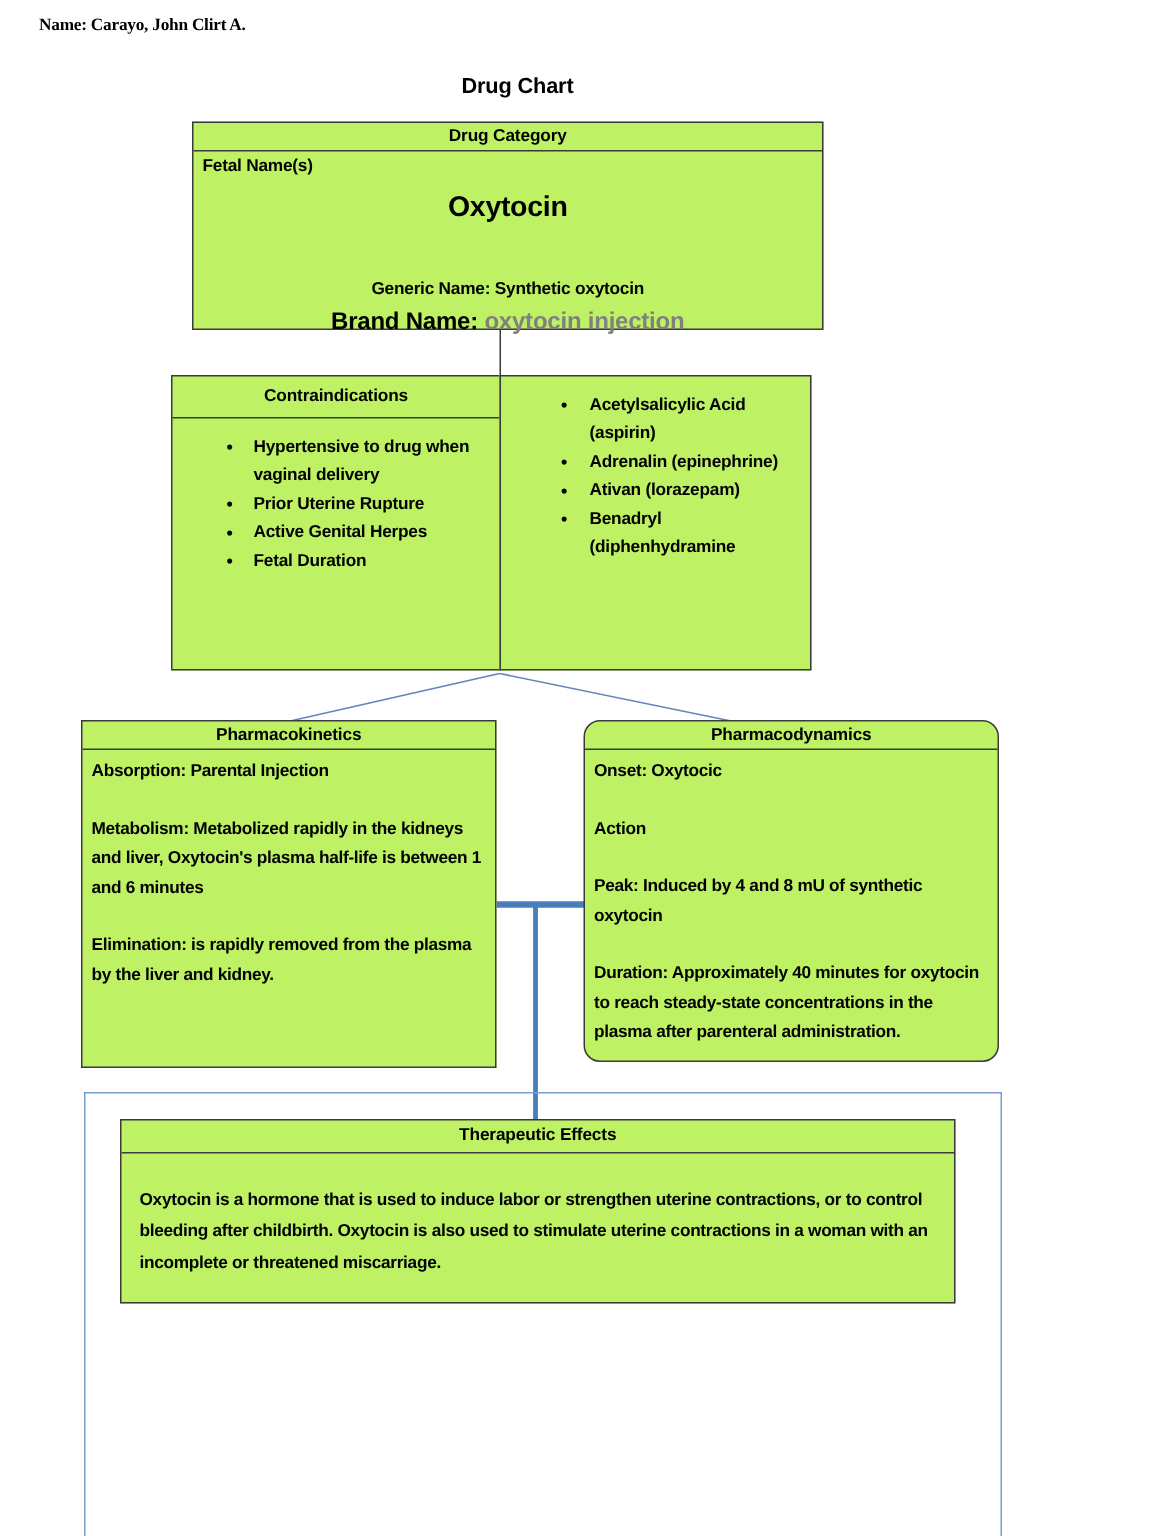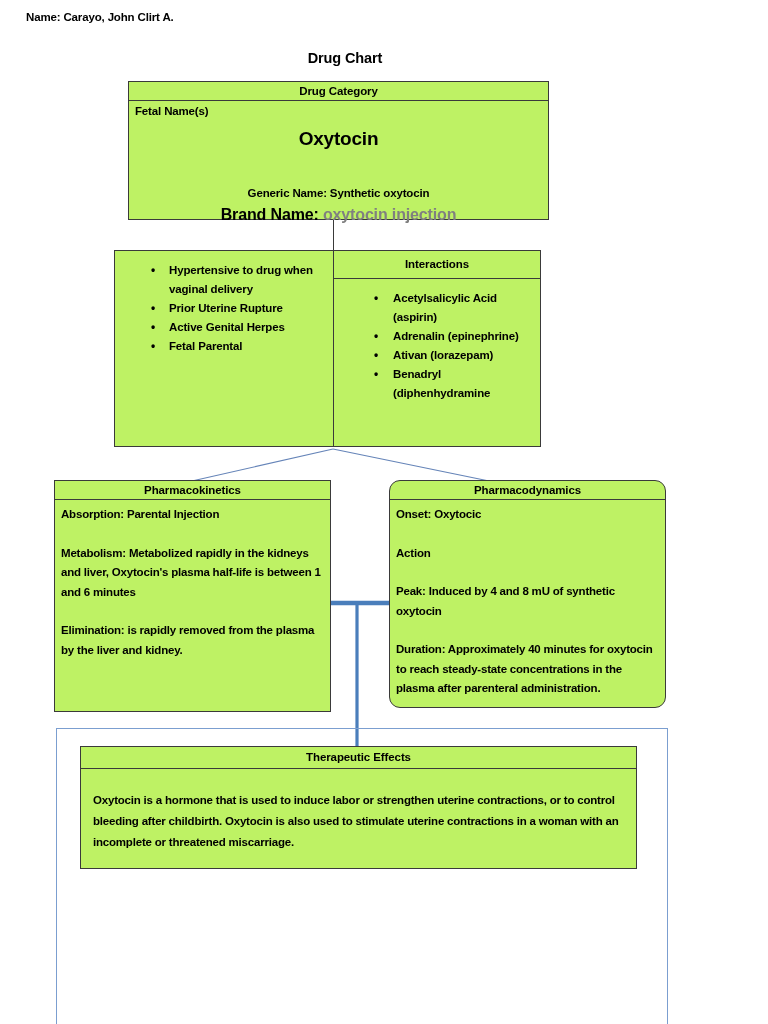--- a/index.html
+++ b/index.html
@@ -48,20 +48,21 @@
 
   
   .name-line {
     position: absolute;
     left: 26px;
     top: 11px;
     font-size: 11.5px;
     font-weight: bold;
     letter-spacing: -0.15px;
     white-space: nowrap;
+    font-family: Liberation Serif, serif;
   }
   .chart-title {
     position: absolute;
     left: 0;
     top: 50px;
     width: 690px;
     text-align: center;
     font-size: 14.5px;
     font-weight: bold;
     letter-spacing: -0.1px;
@@ -289,32 +290,32 @@
       <div class="brand-name">
         <span>Brand Name:</span>
         <span class="brand-value">oxytocin injection</span>
       </div>
     </div>
   </div>
 
   <div class="vline-dark" style="left:332.6px; top:213px; height:38px;"></div>
 
   <div class="box" id="contra-box">
+    <div class="box-header">Contraindications</div>
     <div class="box-body">
       <ul class="bullets">
         <li>Hypertensive to drug when vaginal delivery</li>
         <li>Prior Uterine Rupture</li>
         <li>Active Genital Herpes</li>
-        <li>Fetal Parental</li>
+        <li>Fetal Duration</li>
       </ul>
     </div>
   </div>
 
   <div class="box" id="interact-box">
-    <div class="box-header">Interactions</div>
     <div class="box-body">
       <ul class="bullets">
         <li>Acetylsalicylic Acid (aspirin)</li>
         <li>Adrenalin (epinephrine)</li>
         <li>Ativan (lorazepam)</li>
         <li>Benadryl (diphenhydramine</li>
       </ul>
     </div>
   </div>
 

